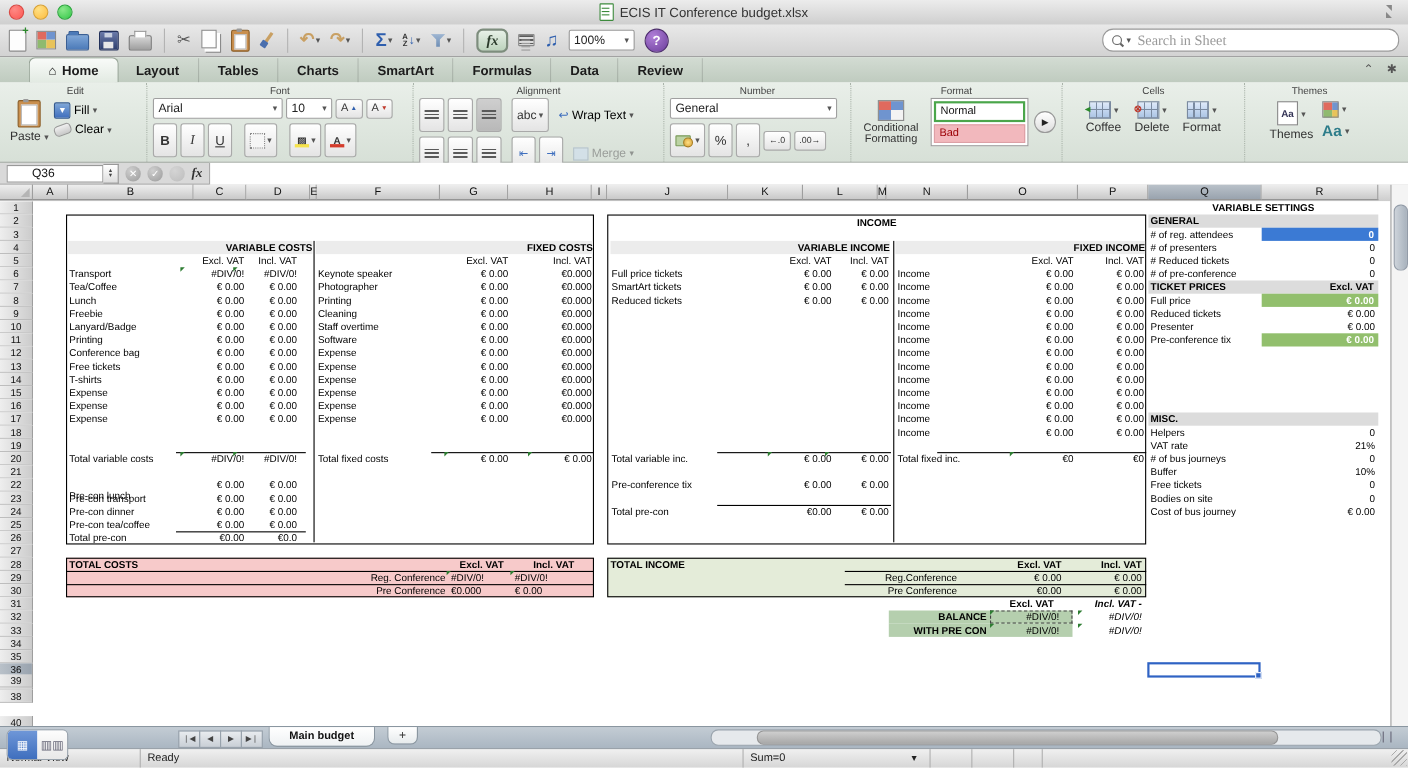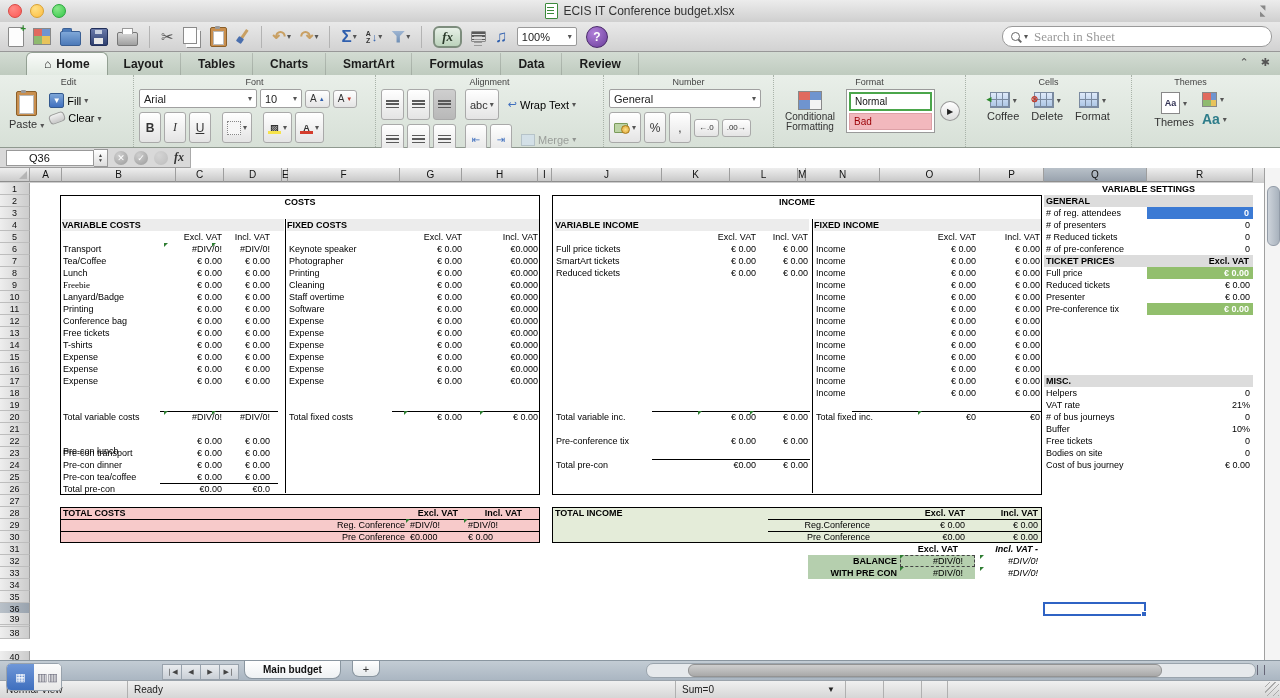--- a/index.html
+++ b/index.html
@@ -117,21 +117,21 @@
   .corner{position:absolute;left:0;top:0;width:30px;height:14px;background:linear-gradient(#eee,#ccc);border-right:1px solid #9e9e9e;border-bottom:1px solid #8e8e8e;box-sizing:border-box}
   .corner::after{content:"";position:absolute;right:2px;bottom:2px;width:0;height:0;border-bottom:8px solid #b5b5b5;border-left:8px solid transparent}
   #content{left:0;top:183px;width:1264px;height:477px;background:#fff;overflow:hidden}
   .rowh{position:absolute;left:0;width:30px;height:12px;line-height:12px;text-align:center;font-size:9px;background:linear-gradient(90deg,#eeeeee,#cccccc);border-bottom:1px solid #bdbdbd;border-right:1px solid #9e9e9e;box-sizing:border-box;color:#111}
   .rowh.sel{background:linear-gradient(90deg,#b9c1c9,#99a3ae)}
   
   .cell{position:absolute;height:12px;line-height:12px;font-size:9px;white-space:nowrap;color:#000}
   .cell.r{text-align:right}
   .cell.c{text-align:center}
   .b{font-weight:bold}.it{font-style:italic}
-  .gbar{position:absolute;height:12px;line-height:12px;font-size:9px;background:#ececec;text-align:left;font-weight:bold}
+  .gbar{position:absolute;height:12px;line-height:12px;font-size:9px;background:#ececec;text-align:right;font-weight:bold}
   .sbar{position:absolute;height:12px;line-height:12px;font-size:9px;background:#dcdcdc;font-weight:bold;box-sizing:border-box;padding-left:2px}
   .bx{position:absolute;border:1.5px solid #000;box-sizing:border-box}
   .hl{position:absolute;height:1px;background:#000}
   .vl{position:absolute;width:1px;background:#000}
   .pinkblk{position:absolute;background:#f7caca;border:1px solid #000;box-sizing:border-box}
   .greenblk{position:absolute;background:#e4ecd9;border:1px solid #000;box-sizing:border-box}
   .mgreen{background:#b5cfae}
   .dash{outline:1.5px dashed #444;outline-offset:-1px}
   .bluec{background:#3b7ad4;color:#fff;font-weight:bold}
   .greenc{background:#92bf6d;color:#fff;font-weight:bold}
@@ -542,35 +542,34 @@
       <div class="rowh" style="top: 408px;">35</div>
       <div class="rowh sel" style="top: 420px;">36</div>
       <div class="rowh" style="top: 432px;">37</div>
       <div class="rowh" style="top: 444px;">38</div>
       <div class="rowh" style="top: 430px; text-align: center;">39</div>
       <div class="rowh" style="top: 468px;">40</div>
       <div class="bx" style="left: 60px; top: 12px; width: 480px; height: 300px;"></div>
       <div class="bx" style="left: 552px; top: 12px; width: 490px; height: 300px;"></div>
       <div class="vl" style="left: 285px; top: 36px; height: 274px;"></div>
       <div class="vl" style="left: 812px; top: 36px; height: 274px;"></div>
-      <div class="cell b c" style="left: 60px; top: 13px; width: 480px;">COSTS</div>
       <div class="cell b c" style="left: 552px; top: 13px; width: 490px;">INCOME</div>
       <div class="gbar" style="left: 62px; top: 36px; width: 222px;">VARIABLE COSTS</div>
       <div class="cell r " style="left: 152px; top: 48px; width: 70px;">Excl. VAT</div>
       <div class="cell r " style="left: 200px; top: 48px; width: 70px;">Incl. VAT</div>
       <div class="cell " style="left: 63px; top: 60px;">Transport</div>
       <div class="cell r " style="left: 164px; top: 60px; width: 58px;">#DIV/0!<div class="flag"></div></div>
       <div class="cell r " style="left: 212px; top: 60px; width: 58px;">#DIV/0!<div class="flag"></div></div>
       <div class="cell " style="left: 63px; top: 72px;">Tea/Coffee</div>
       <div class="cell r " style="left: 164px; top: 72px; width: 58px;">€ 0.00</div>
       <div class="cell r " style="left: 212px; top: 72px; width: 58px;">€ 0.00</div>
       <div class="cell " style="left: 63px; top: 84px;">Lunch</div>
       <div class="cell r " style="left: 164px; top: 84px; width: 58px;">€ 0.00</div>
       <div class="cell r " style="left: 212px; top: 84px; width: 58px;">€ 0.00</div>
-      <div class="cell " style="left: 63px; top: 96px; font-family: Liberation Serif, serif;">Freebie</div>
+      <div class="cell " style="left: 63px; top: 96px;">Freebie</div>
       <div class="cell r " style="left: 164px; top: 96px; width: 58px;">€ 0.00</div>
       <div class="cell r " style="left: 212px; top: 96px; width: 58px;">€ 0.00</div>
       <div class="cell " style="left: 63px; top: 108px;">Lanyard/Badge</div>
       <div class="cell r " style="left: 164px; top: 108px; width: 58px;">€ 0.00</div>
       <div class="cell r " style="left: 212px; top: 108px; width: 58px;">€ 0.00</div>
       <div class="cell " style="left: 63px; top: 120px;">Printing</div>
       <div class="cell r " style="left: 164px; top: 120px; width: 58px;">€ 0.00</div>
       <div class="cell r " style="left: 212px; top: 120px; width: 58px;">€ 0.00</div>
       <div class="cell " style="left: 63px; top: 132px;">Conference bag</div>
       <div class="cell r " style="left: 164px; top: 132px; width: 58px;">€ 0.00</div>

